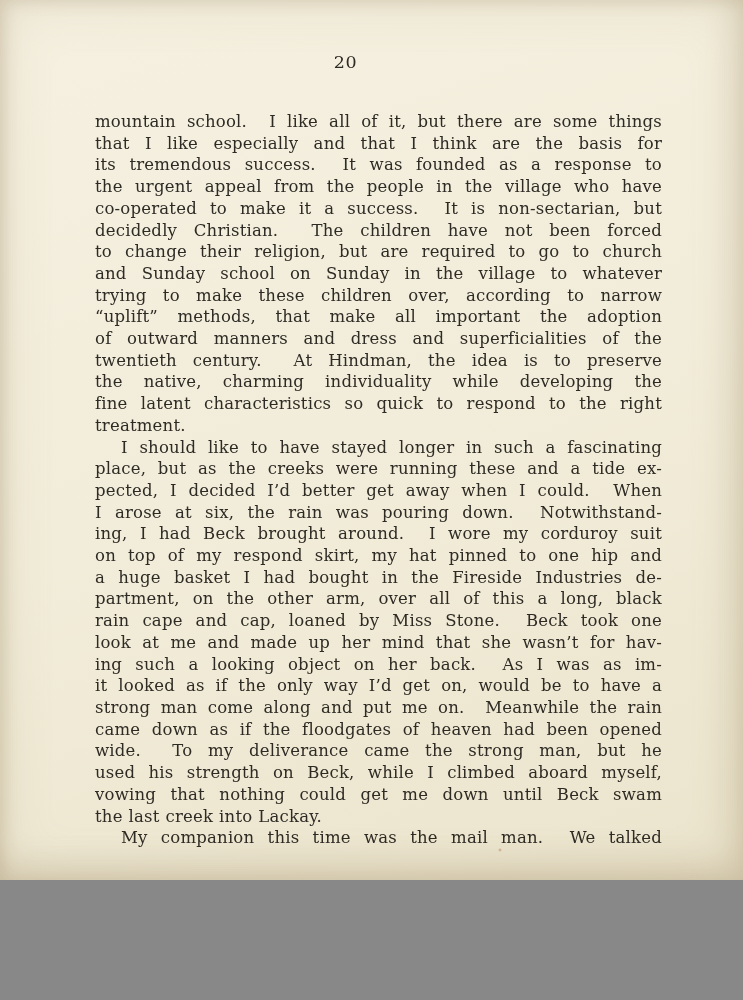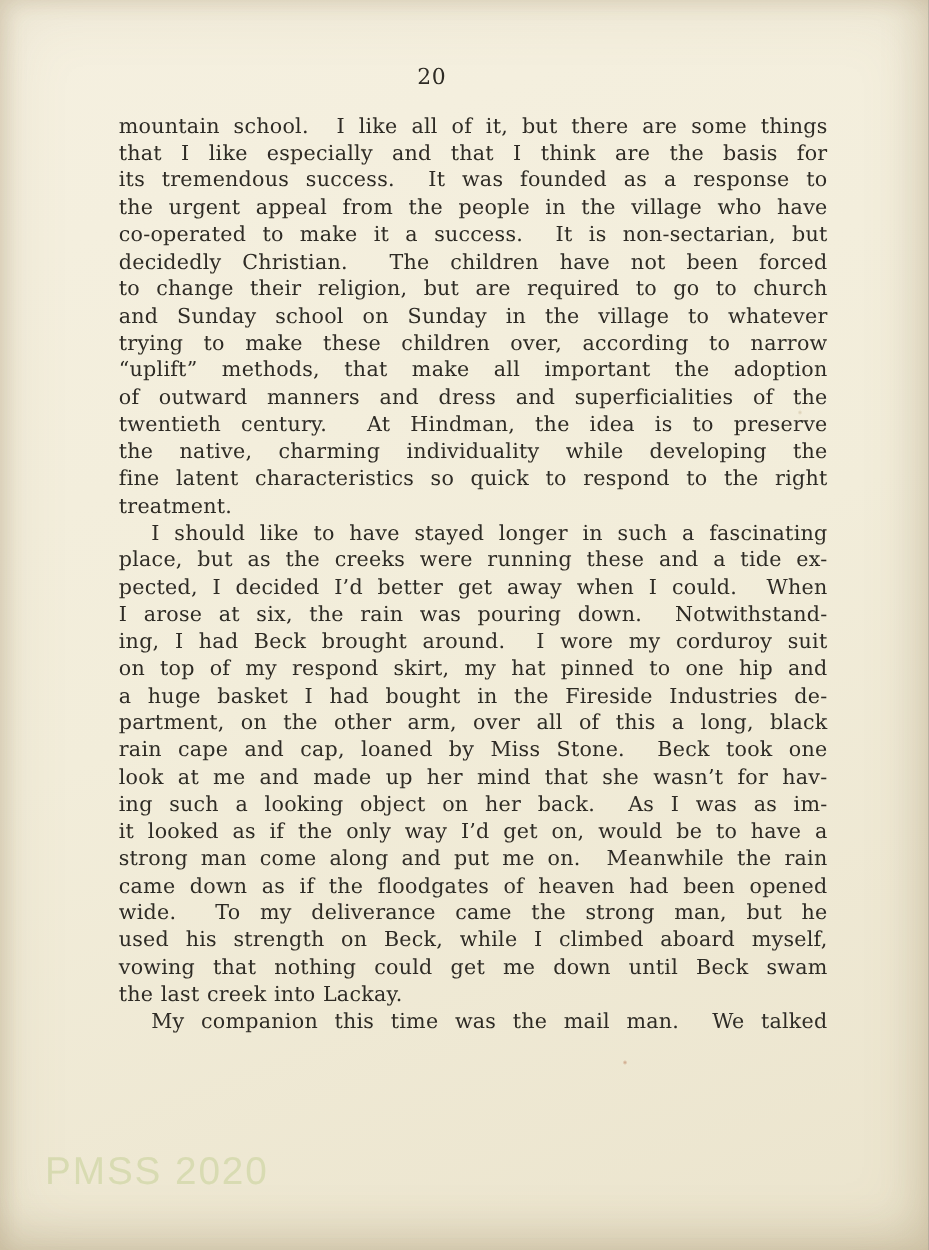--- a/index.html
+++ b/index.html
@@ -3,21 +3,21 @@
 <meta charset="utf-8">
 <style>
   html, body {
     margin: 0;
     padding: 0;
     background: #888;
   }
   .scan-page {
     position: relative;
     width: 743px;
-    height: 1000px;
+    height: 880px;
     overflow: hidden;
     background:
       radial-gradient(circle at 500px 850px, rgba(170,90,50,.5) 0px, rgba(170,90,50,0) 2px),
       radial-gradient(circle at 290px 120px, rgba(160,130,80,.35) 0px, rgba(160,130,80,0) 2px),
       radial-gradient(circle at 640px 330px, rgba(160,130,80,.3) 0px, rgba(160,130,80,0) 2px),
       linear-gradient(160deg, #f5f0e0 0%, #f2edda 50%, #ebe4cd 100%);
     font-family: "DejaVu Serif", "Liberation Serif", serif;
     color: var(--ink, #2e2b25);
   }
   
@@ -35,21 +35,21 @@
     position: absolute;
     top: 52px;
     left: 62px;
     width: 567px;
     text-align: center;
     font-size: 17.5px;
     letter-spacing: 0.5px;
   }
   .text-block {
     position: absolute;
-    top: 90px;
+    top: 111px;
     left: 95px;
     width: 567px;
     font-size: 16.5px;
     line-height: 21.7px;
     letter-spacing: 0.2px;
     word-spacing: 0.5px;
   }
   .line {
     text-align: justify;
   }

